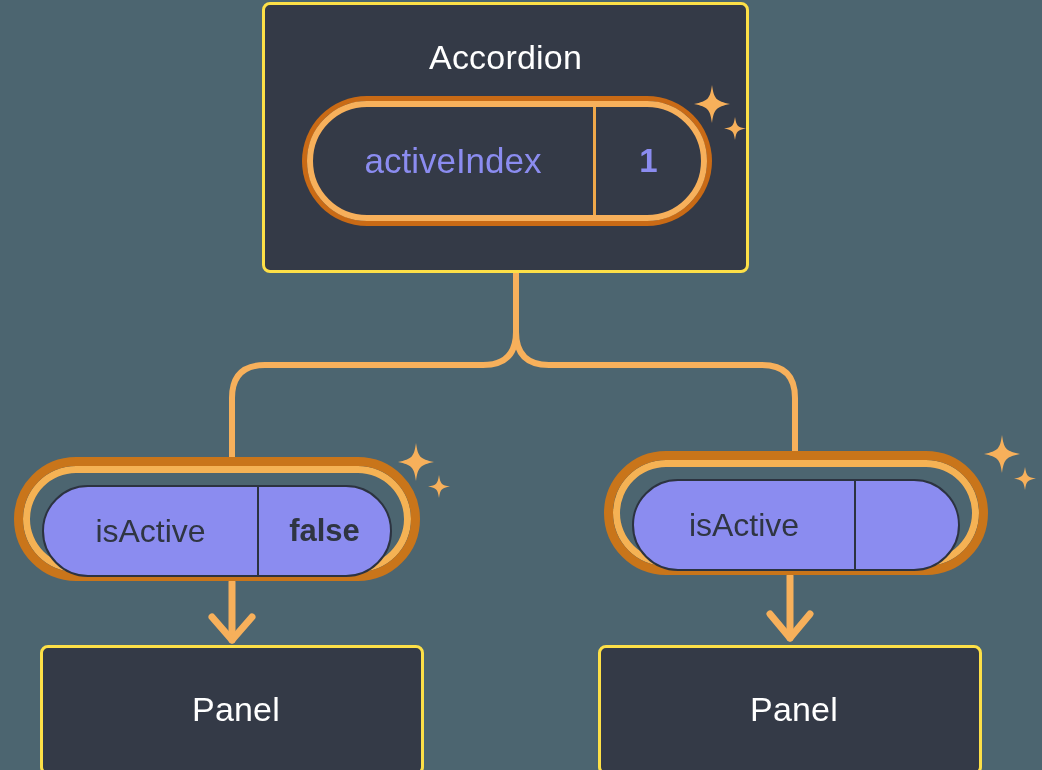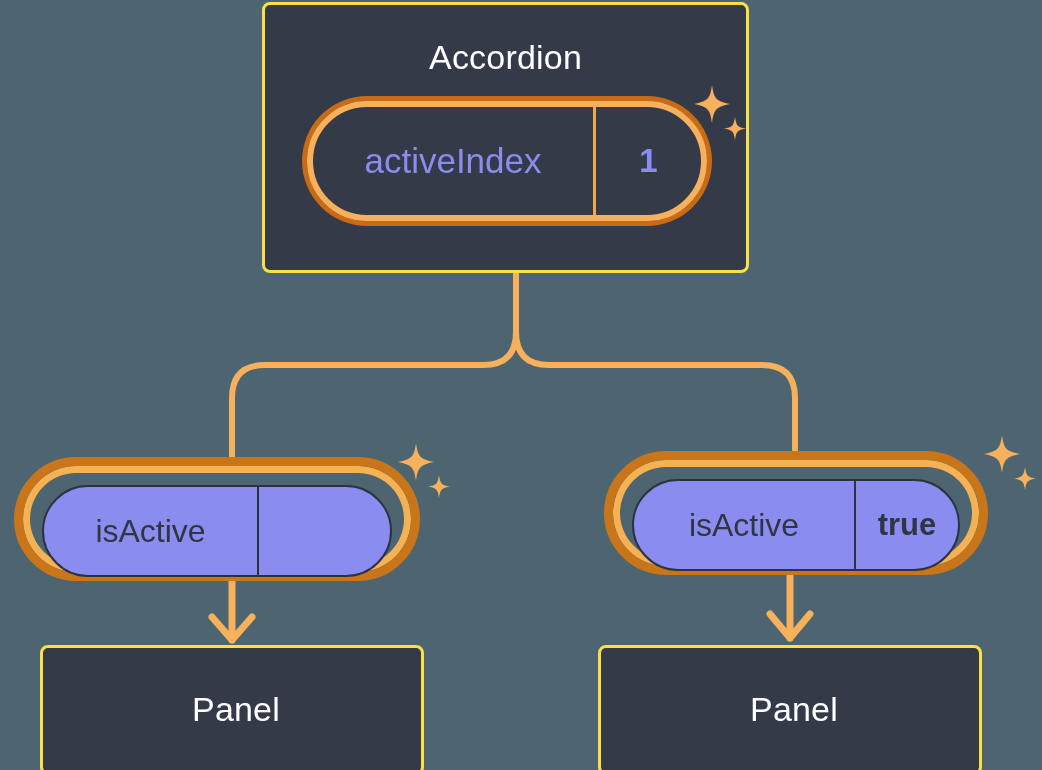--- a/index.html
+++ b/index.html
@@ -226,33 +226,33 @@
 
   <svg class="sparkles" id="sparkle-accordion" viewBox="0 0 60 70">
     <path d="M22 2 C24 16 26 18 40 21 C26 24 24 26 22 40 C20 26 18 24 4 21 C18 18 20 16 22 2 Z" fill="#f7b05b"></path>
     <path d="M45 34 C46.4 43 47.6 44.2 56 45.6 C47.6 47 46.4 48.2 45 57 C43.6 48.2 42.4 47 34 45.6 C42.4 44.2 43.6 43 45 34 Z" fill="#f7b05b"></path>
   </svg>
 
   <div class="pill pill-purple" id="pill-isactive-false">
     <div class="pill-ring"></div>
     <div class="pill-inner">
       <div class="pill-key">isActive</div>
+      <div class="pill-val">false</div>
     </div>
   </div>
 
   <svg class="sparkles" id="sparkle-false" viewBox="0 0 62 72">
     <path d="M24 3 C26 17 28 19 42 22 C28 25 26 27 24 41 C22 27 20 25 6 22 C20 19 22 17 24 3 Z" fill="#f7b05b"></path>
     <path d="M47 35 C48.4 44 49.6 45.2 58 46.6 C49.6 48 48.4 49.2 47 58 C45.6 49.2 44.4 48 36 46.6 C44.4 45.2 45.6 44 47 35 Z" fill="#f7b05b"></path>
   </svg>
 
   <div class="pill pill-purple" id="pill-isactive-true">
     <div class="pill-ring"></div>
     <div class="pill-inner">
       <div class="pill-key">isActive</div>
-      <div class="pill-val">true</div>
     </div>
   </div>
 
   <svg class="sparkles" id="sparkle-true" viewBox="0 0 62 72">
     <path d="M24 3 C26 17 28 19 42 22 C28 25 26 27 24 41 C22 27 20 25 6 22 C20 19 22 17 24 3 Z" fill="#f7b05b"></path>
     <path d="M47 35 C48.4 44 49.6 45.2 58 46.6 C49.6 48 48.4 49.2 47 58 C45.6 49.2 44.4 48 36 46.6 C44.4 45.2 45.6 44 47 35 Z" fill="#f7b05b"></path>
   </svg>
 
   <div class="comp-box panel-box" id="panel-left">
     <div class="comp-title">Panel</div>

